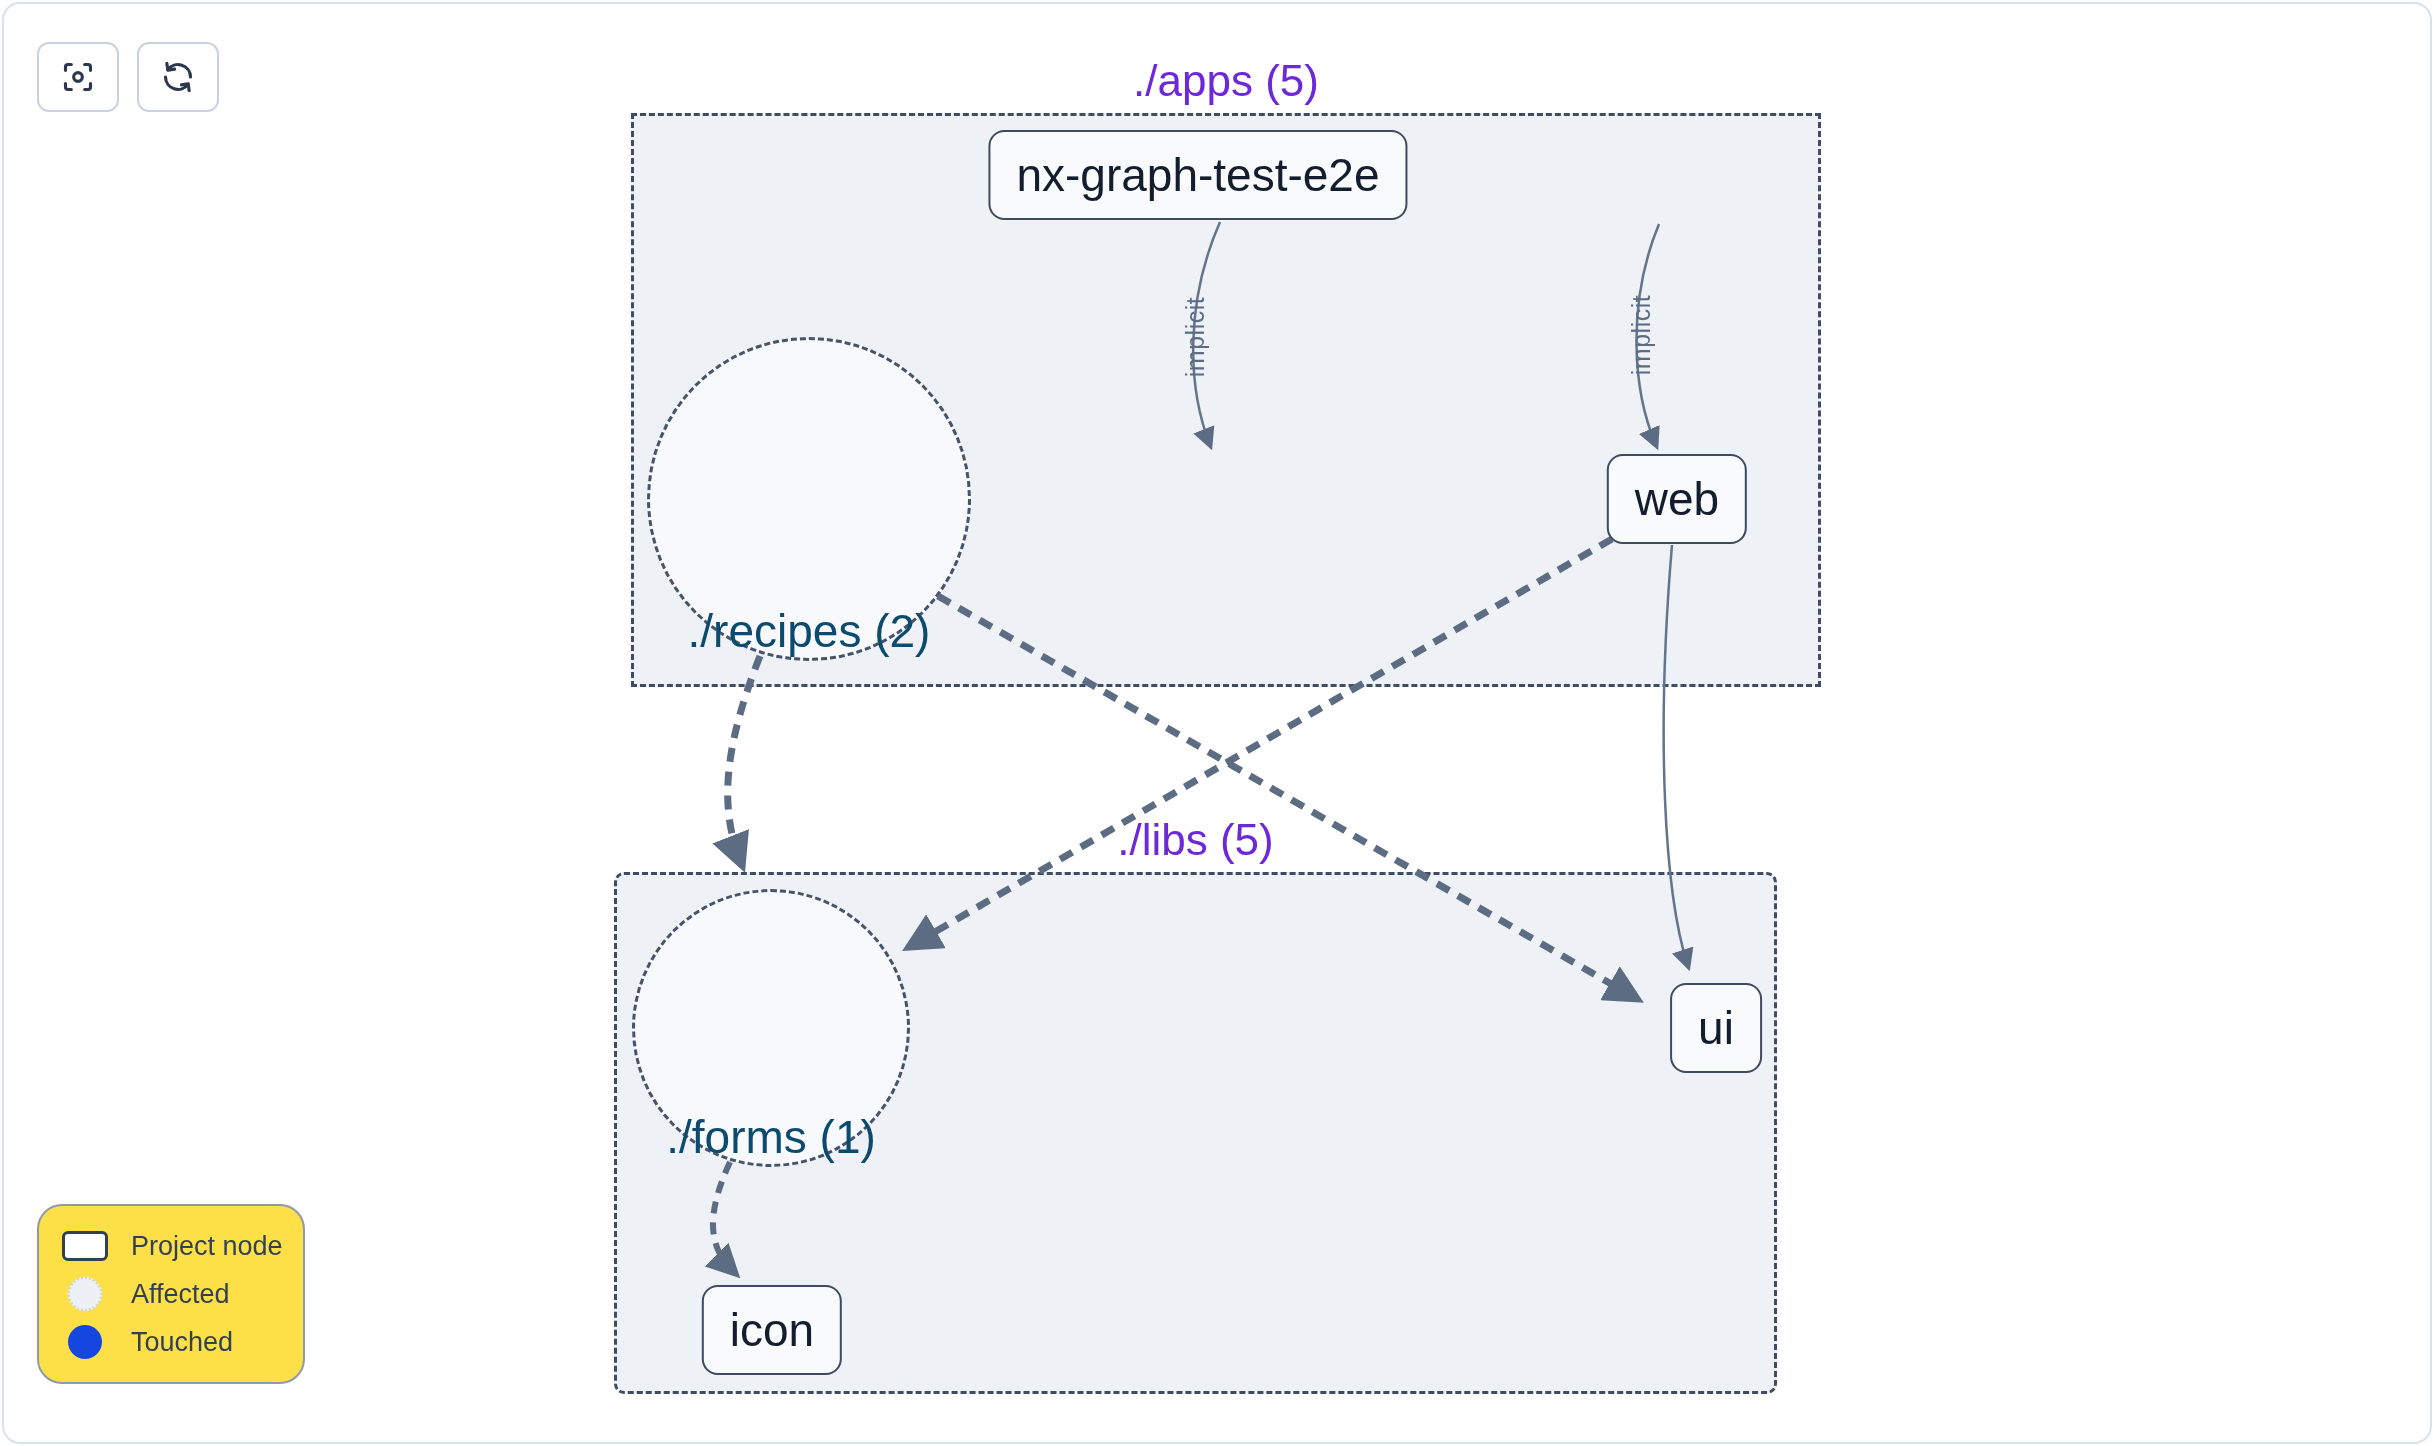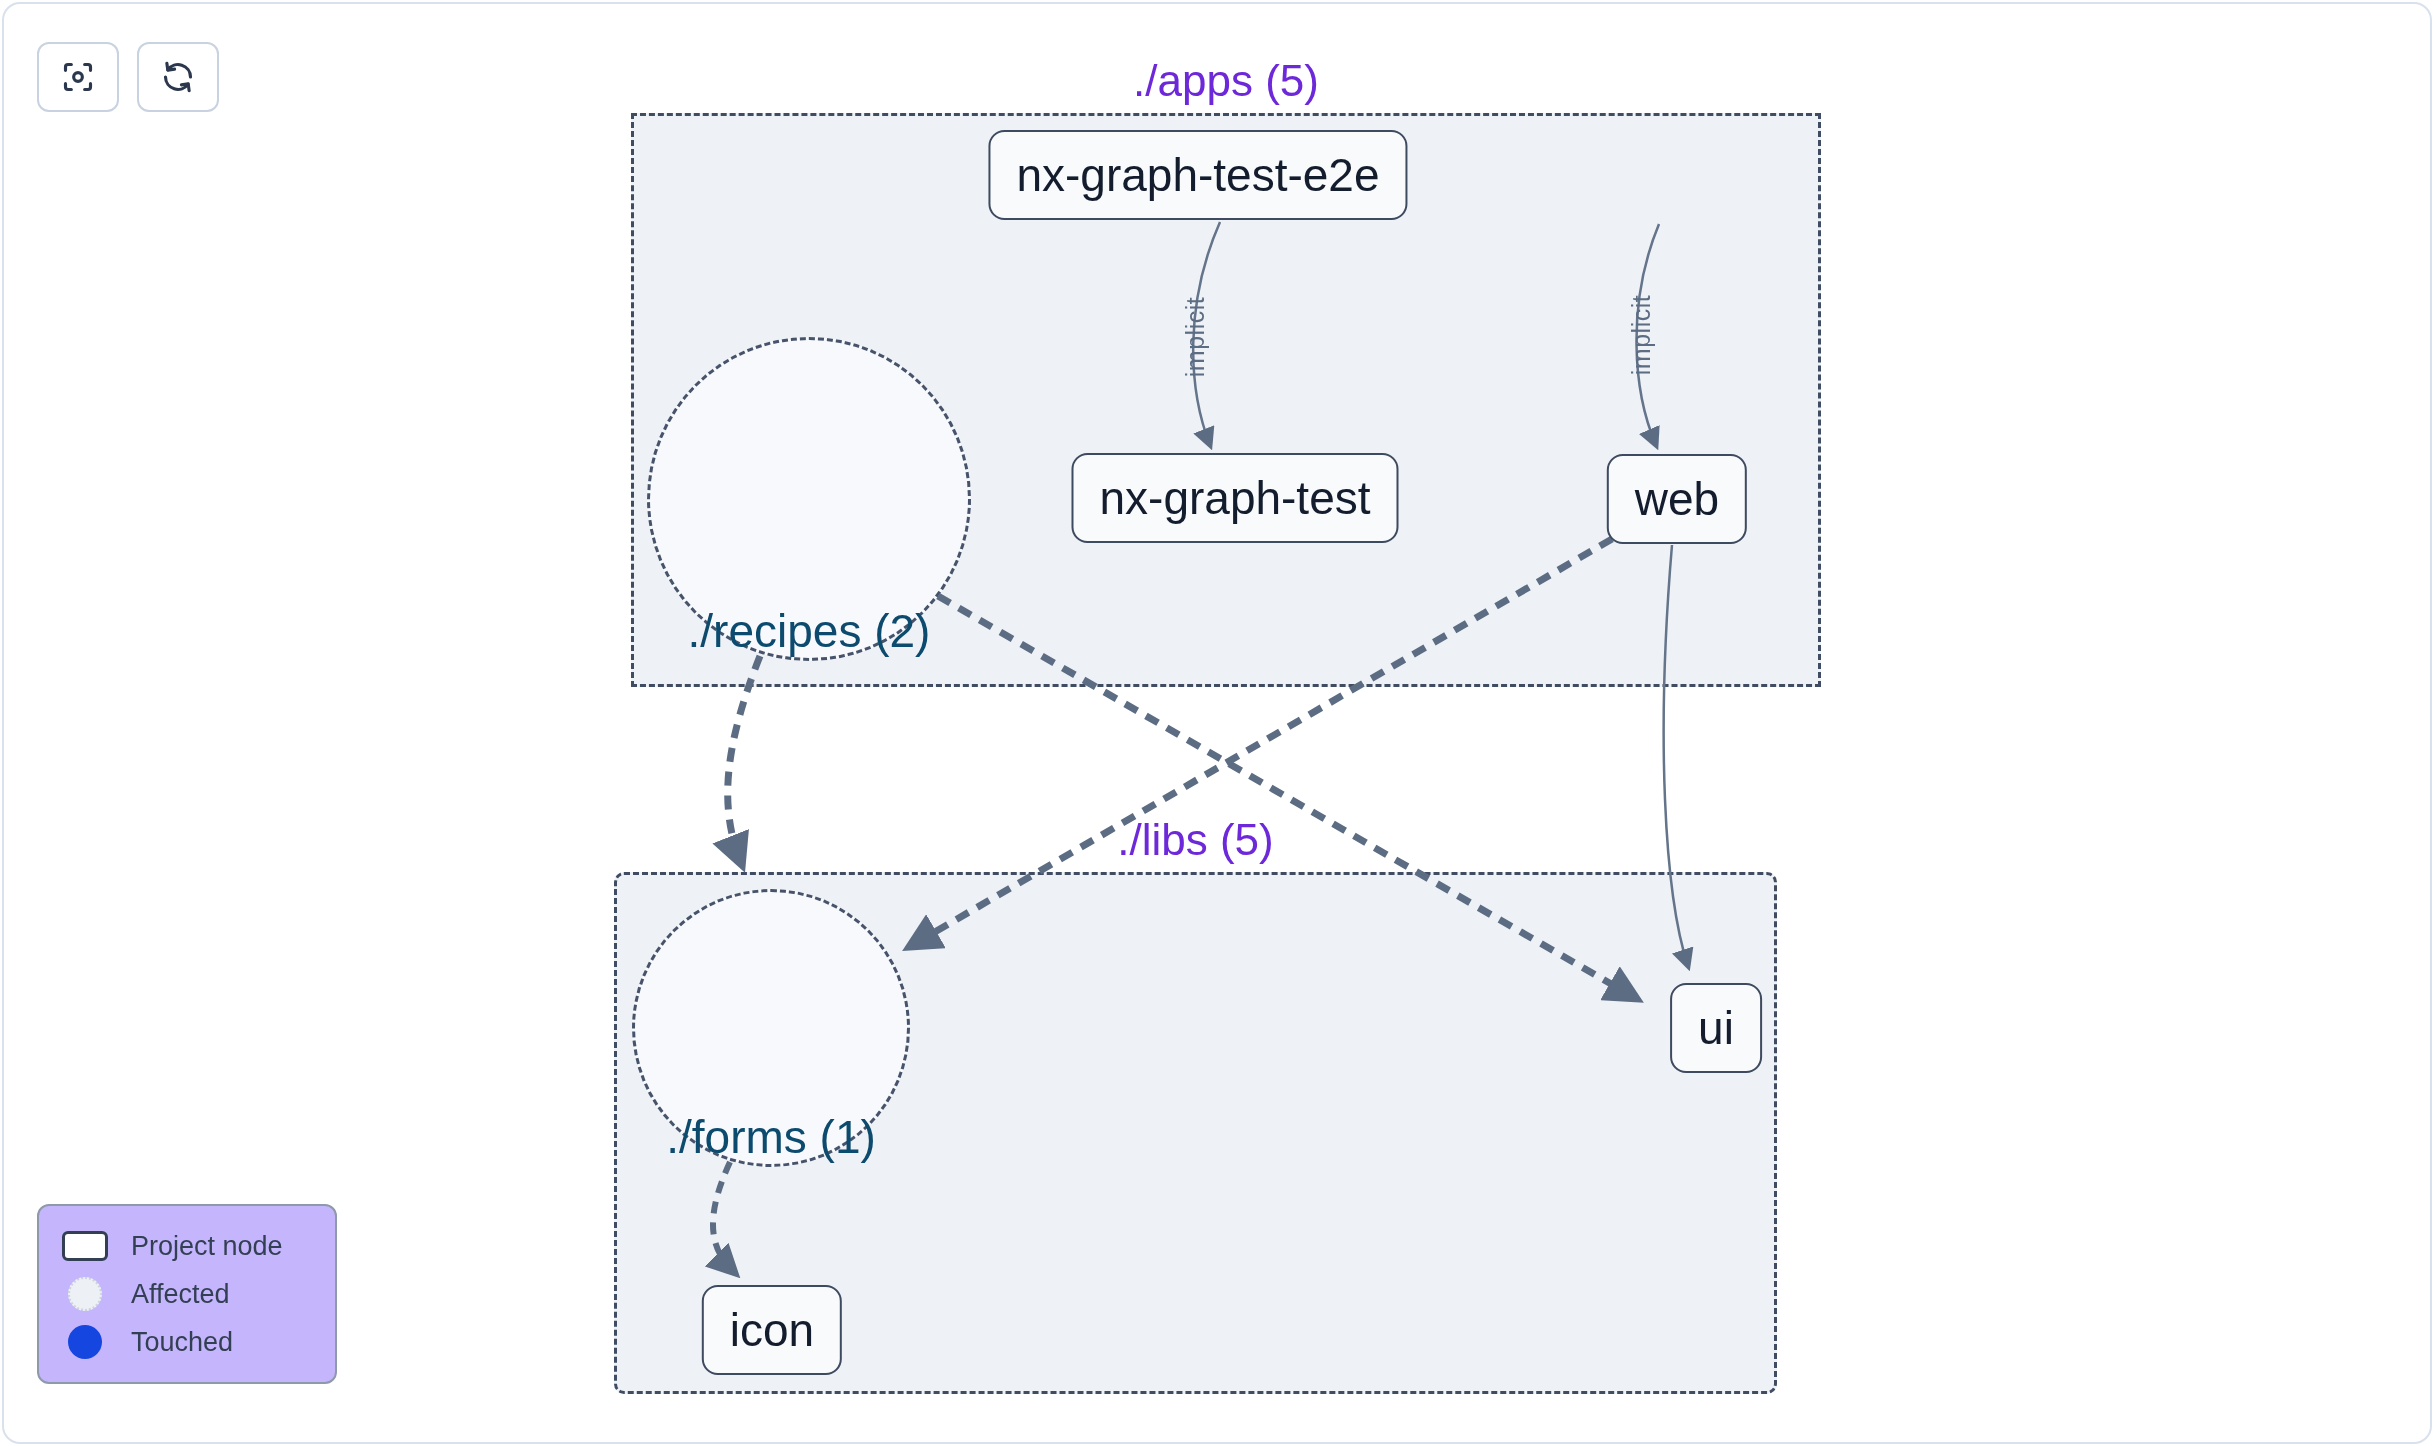--- a/index.html
+++ b/index.html
@@ -52,22 +52,22 @@
     white-space:nowrap; z-index:3; cursor:pointer;
   }
   .n-nxgte2e{left:1194px; top:171px;}
   .n-webe2e{left:1672px; top:171px;}
   .n-nxgt{left:1231px; top:494px;}
   .n-web{left:1673px; top:495px;}
   .n-ui{left:1712px; top:1024px;}
   .n-icon{left:768px; top:1326px;}
   
   .legend{
-    position:absolute; left:33px; top:1200px; width:300px; box-sizing:border-box;
-    background:#c4b5fd; border:2px solid #8e99a9; border-radius:12px;
+    position:absolute; left:33px; top:1200px; width:268px; box-sizing:border-box;
+    background:#fde047; border:2px solid #8e99a9; border-radius:25px;
     padding:16px 0; z-index:5;
   }
   .legend-row{display:flex; align-items:center; height:48px;}
   .legend-mark{width:92px; display:flex; align-items:center; justify-content:center; flex:0 0 92px;}
   .legend-label{font-size:27px; color:#333f52;}
   .lg-rect{width:46px; height:30px; box-sizing:border-box; border:3px solid #333f52; border-radius:6px; background:#fff;}
   .lg-dashed{width:34px; height:34px; box-sizing:border-box; border:2.5px dashed #333f52; border-radius:50%; background:#fff;}
   .lg-affected{width:34px; height:34px; box-sizing:border-box; border:2px dotted #ccd4de; border-radius:50%; background:#edf0f4;}
   .lg-touched{width:34px; height:34px; border-radius:50%; background:#1546e0;}
 </style>
@@ -129,23 +129,20 @@
     <path d="M 1608 535 L 910 940" fill="none" stroke="#5c6c83" stroke-width="7" stroke-dasharray="14 10" marker-end="url(#arrow-thick)"></path>
     <path d="M 726 1158 C 702 1210 704 1242 728 1266" fill="none" stroke="#5c6c83" stroke-width="6" stroke-dasharray="12 9" marker-end="url(#arrow-thick)"></path>
   </svg>
 
   <div class="edge-label" style="left:1191px; top:333px;">implicit</div>
   <div class="edge-label" style="left:1637px; top:331px;">implicit</div>
 
   <div class="node n-nxgte2e">
     <span>nx-graph-test-e2e</span>
   </div>
-  <div class="node n-nxgt">
-    <span>nx-graph-test</span>
-  </div>
   <div class="node n-web">
     <span>web</span>
   </div>
   <div class="node n-ui">
     <span>ui</span>
   </div>
   <div class="node n-icon">
     <span>icon</span>
   </div>
 

